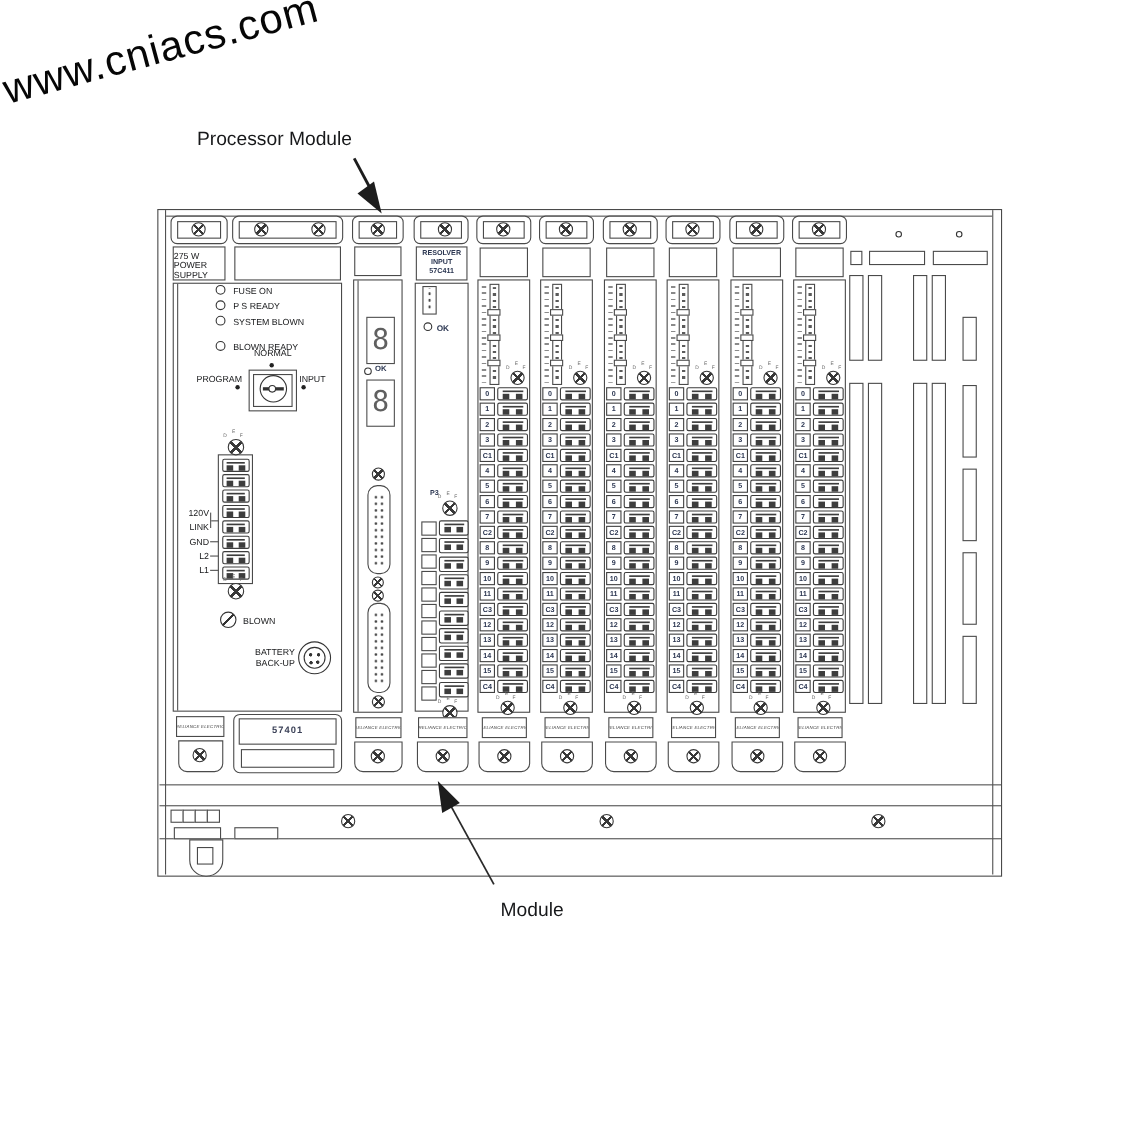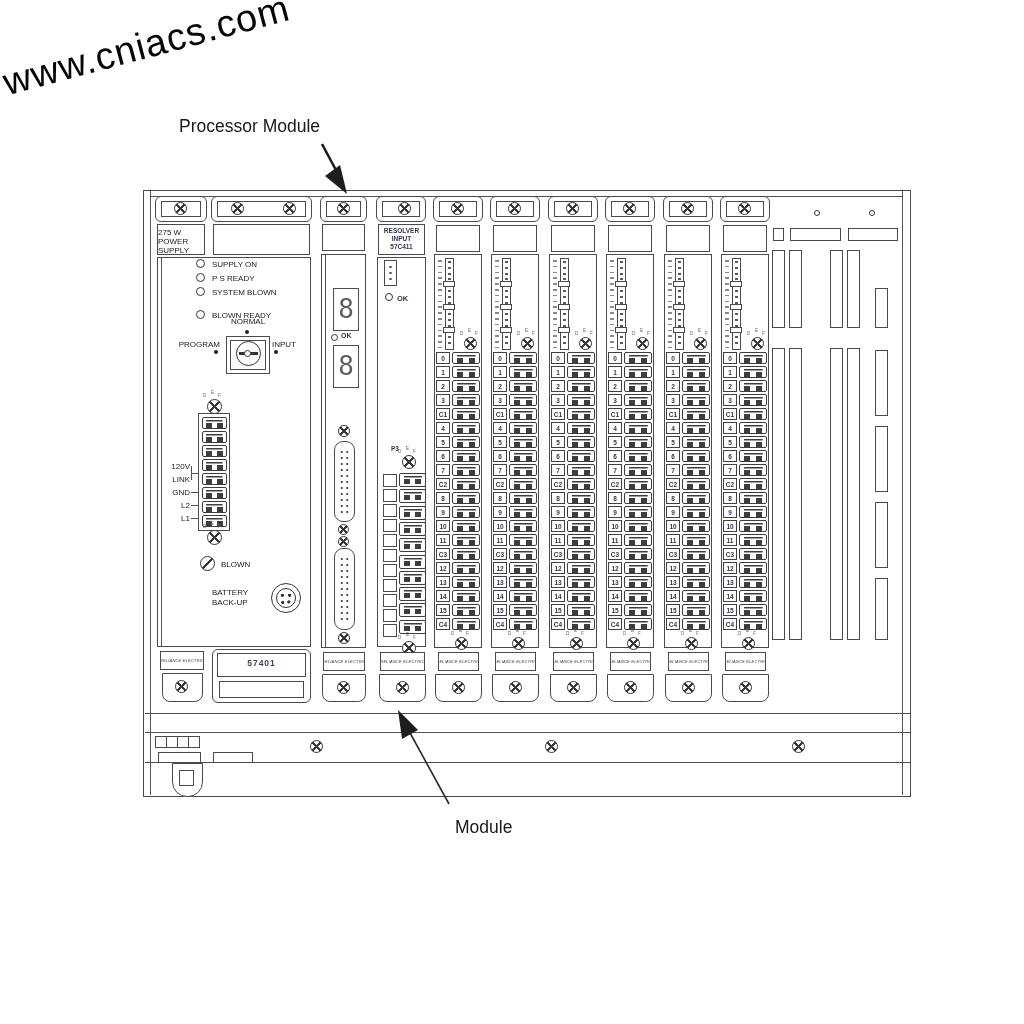--- a/index.html
+++ b/index.html
@@ -40,40 +40,40 @@
     <polygon points="347,194 340,165 325,176" fill="#1d1d1d"></polygon>
     <line x1="409" y1="731" x2="449" y2="804" stroke="#2a2a2a" stroke-width="1.6"></line>
     <polygon points="398,710 418,730 402,739" fill="#1d1d1d"></polygon>
   </svg>
 
   <div class="txt prel" style="left:158px;top:228px;width:46px;font-size:8px;line-height:9px;">275 W
 POWER
 SUPPLY</div>
 
   <div class="circ" style="left:196px;top:259px;width:9px;height:9px;z-index:6"></div>
-  <div class="txt" style="left:212px;top:260px;font-size:8px">SUPPLY ON</div>
+  <div class="txt" style="left:212px;top:260px;font-size:8px">FUSE ON</div>
   <div class="circ" style="left:196px;top:273px;width:9px;height:9px;z-index:6"></div>
   <div class="txt" style="left:212px;top:274px;font-size:8px">P S READY</div>
   <div class="circ" style="left:196px;top:287px;width:9px;height:9px;z-index:6"></div>
   <div class="txt" style="left:212px;top:288px;font-size:8px">SYSTEM BLOWN</div>
   <div class="circ" style="left:196px;top:310px;width:9px;height:9px;z-index:6"></div>
   <div class="txt" style="left:212px;top:311px;font-size:8px">BLOWN READY</div>
 
   <div class="txt" style="left:225px;top:317px;width:46px;text-align:center;font-size:8px">NORMAL</div>
   <div class="txt" style="left:168px;top:340px;width:52px;text-align:right;font-size:8px">PROGRAM</div>
   <div class="txt" style="left:272px;top:340px;font-size:8px">INPUT</div>
 
   <div class="txt" style="left:150px;top:462px;width:40px;text-align:right;font-size:8px">120V</div>
   <div class="txt" style="left:150px;top:475px;width:40px;text-align:right;font-size:8px">LINK</div>
   <div class="txt" style="left:150px;top:488px;width:40px;text-align:right;font-size:8px">GND</div>
   <div class="txt" style="left:150px;top:501px;width:40px;text-align:right;font-size:8px">L2</div>
   <div class="txt" style="left:150px;top:514px;width:40px;text-align:right;font-size:8px">L1</div>
 
   <div class="txt" style="left:221px;top:560px;font-size:8px">BLOWN</div>
-  <div class="txt prel" style="left:212px;top:588px;width:56px;font-size:8px;line-height:10px">BATTERY
+  <div class="txt prel" style="left:212px;top:588px;width:56px;text-align:right;font-size:8px;line-height:10px">BATTERY
 BACK-UP</div>
   <div class="txt" style="left:217px;top:658px;width:89px;text-align:center;font-size:8.5px;font-weight:bold;letter-spacing:1px;color:#3c4258">57401</div>
   <div class="bx brand" style="left:160px;top:651px;width:44px;height:19px;z-index:5">RELIANCE ELECTRIC</div>
 
   <div class="bx" style="left:333px;top:288px;width:26px;height:43px;border:1.5px solid #4f4f4f;font:26px 'DejaVu Sans Mono',monospace;color:#606060;text-align:center;line-height:41px;z-index:5">8</div>
   <div class="circ" style="left:331px;top:334px;width:7px;height:7px;z-index:6"></div>
   <div class="txt" style="left:341px;top:332px;font-size:7px;font-weight:bold;color:#2c3752">OK</div>
   <div class="bx" style="left:333px;top:345px;width:26px;height:43px;border:1.5px solid #4f4f4f;font:26px 'DejaVu Sans Mono',monospace;color:#606060;text-align:center;line-height:41px;z-index:5">8</div>
   <div class="bx brand" style="left:323px;top:652px;width:42px;height:19px;z-index:5">RELIANCE ELECTRIC</div>
 

